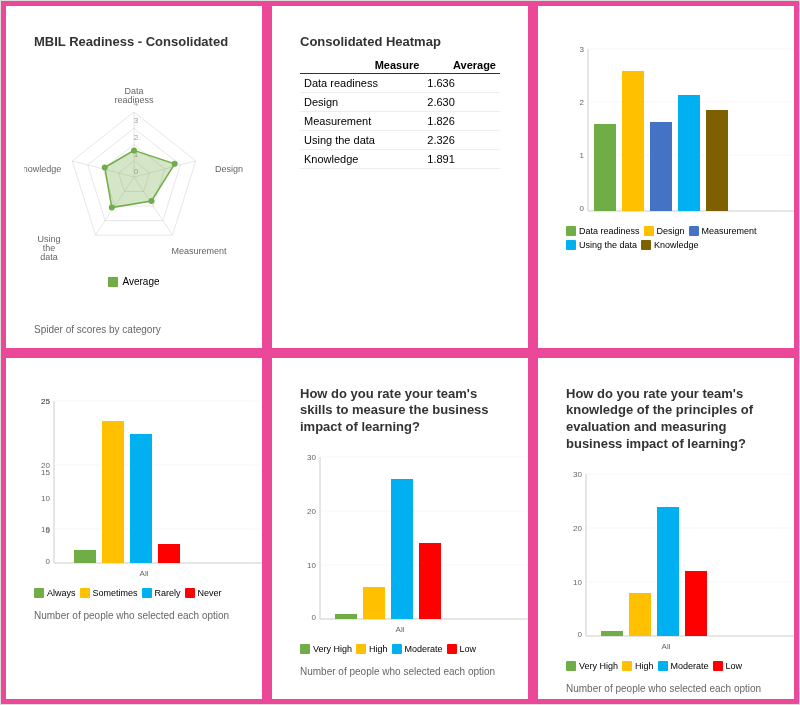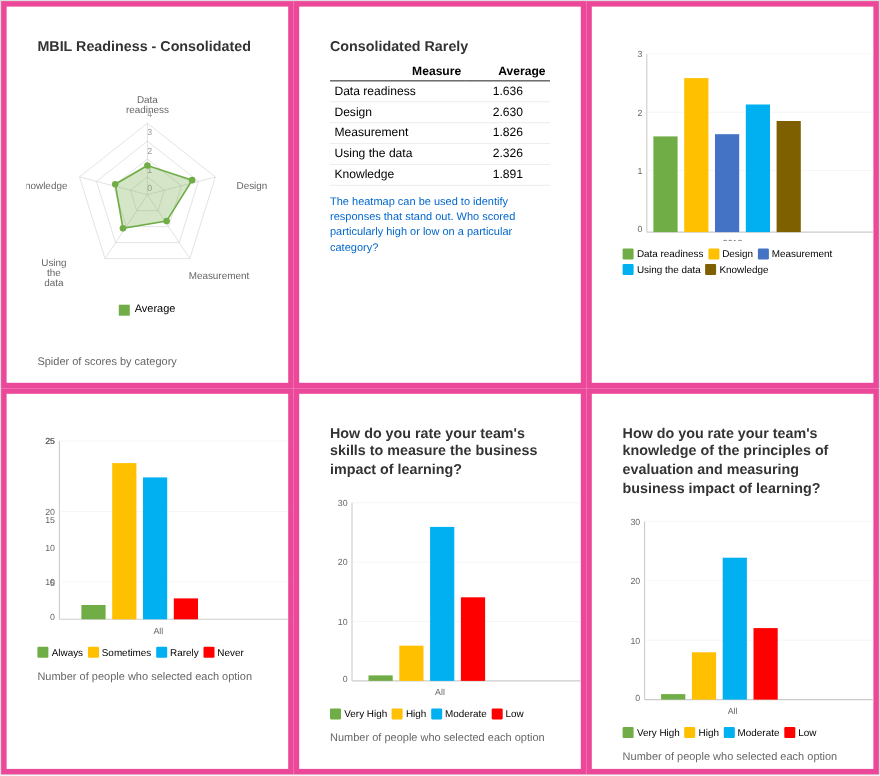--- a/index.html
+++ b/index.html
@@ -74,21 +74,21 @@
     }
     .heatmap-table th:last-child {
       text-align: right;
     }
     .heatmap-table td {
       font-size: 11px;
       padding: 3px 4px;
       border-bottom: 1px solid #eee;
     }
     .heatmap-table td:last-child {
-      text-align: center;
+      text-align: left;
     }
     .heatmap-note {
       font-size: 10px;
       color: #0066cc;
       margin-top: 8px;
       line-height: 1.4;
     }
     .chart-legend {
       display: flex;
       flex-wrap: wrap;
@@ -161,21 +161,21 @@
       </svg>
       <div class="spider-legend">
         <span class="legend-box" style="background:#70ad47;"></span>
         <span>Average</span>
       </div>
     </div>
     <div class="panel-subtitle">Spider of scores by category</div>
   </div>
 
   <div class="panel">
-    <div class="panel-title">Consolidated Rarely</div>
+    <div class="panel-title">Consolidated Heatmap</div>
     <table class="heatmap-table">
       <thead>
         <tr>
           <th>Measure</th>
           <th>Average</th>
         </tr>
       </thead>
       <tbody id="heatmap-body">
           <tr>
             <td>Data readiness</td>
@@ -192,21 +192,20 @@
           <tr>
             <td>Using the data</td>
             <td>2.326</td>
           </tr>
           <tr>
             <td>Knowledge</td>
             <td>1.891</td>
           </tr>
         </tbody>
     </table>
-    <div class="heatmap-note">The heatmap can be used to identify responses that stand out. Who scored particularly high or low on a particular category?</div>
   </div>
 
   <div class="panel">
     <svg id="barchart-svg" width="240" height="185" viewBox="0 0 240 185">
 
       <text x="18" y="18" font-size="8" fill="#666" text-anchor="end">3</text>
       <text x="18" y="71" font-size="8" fill="#666" text-anchor="end">2</text>
       <text x="18" y="124" font-size="8" fill="#666" text-anchor="end">1</text>
       <text x="18" y="177" font-size="8" fill="#666" text-anchor="end">0</text>
 

